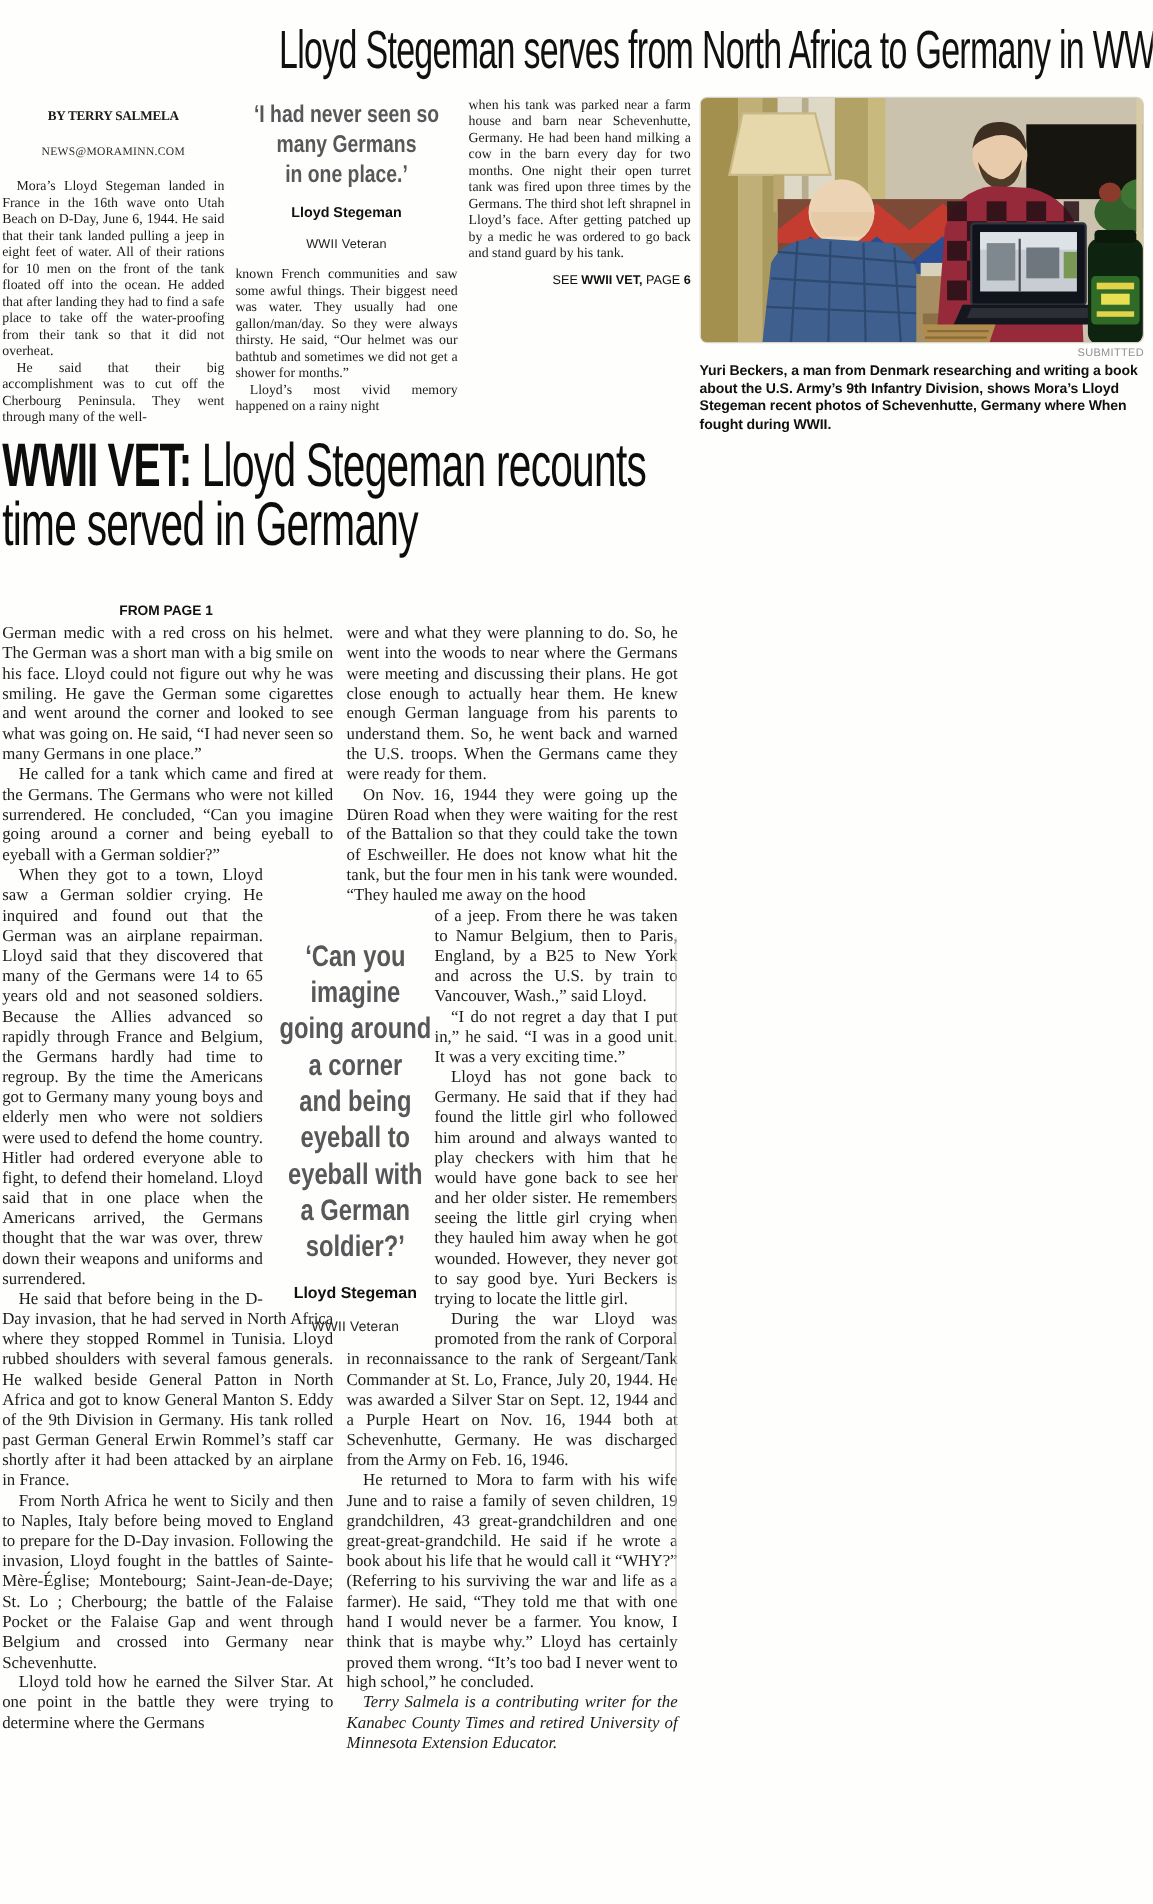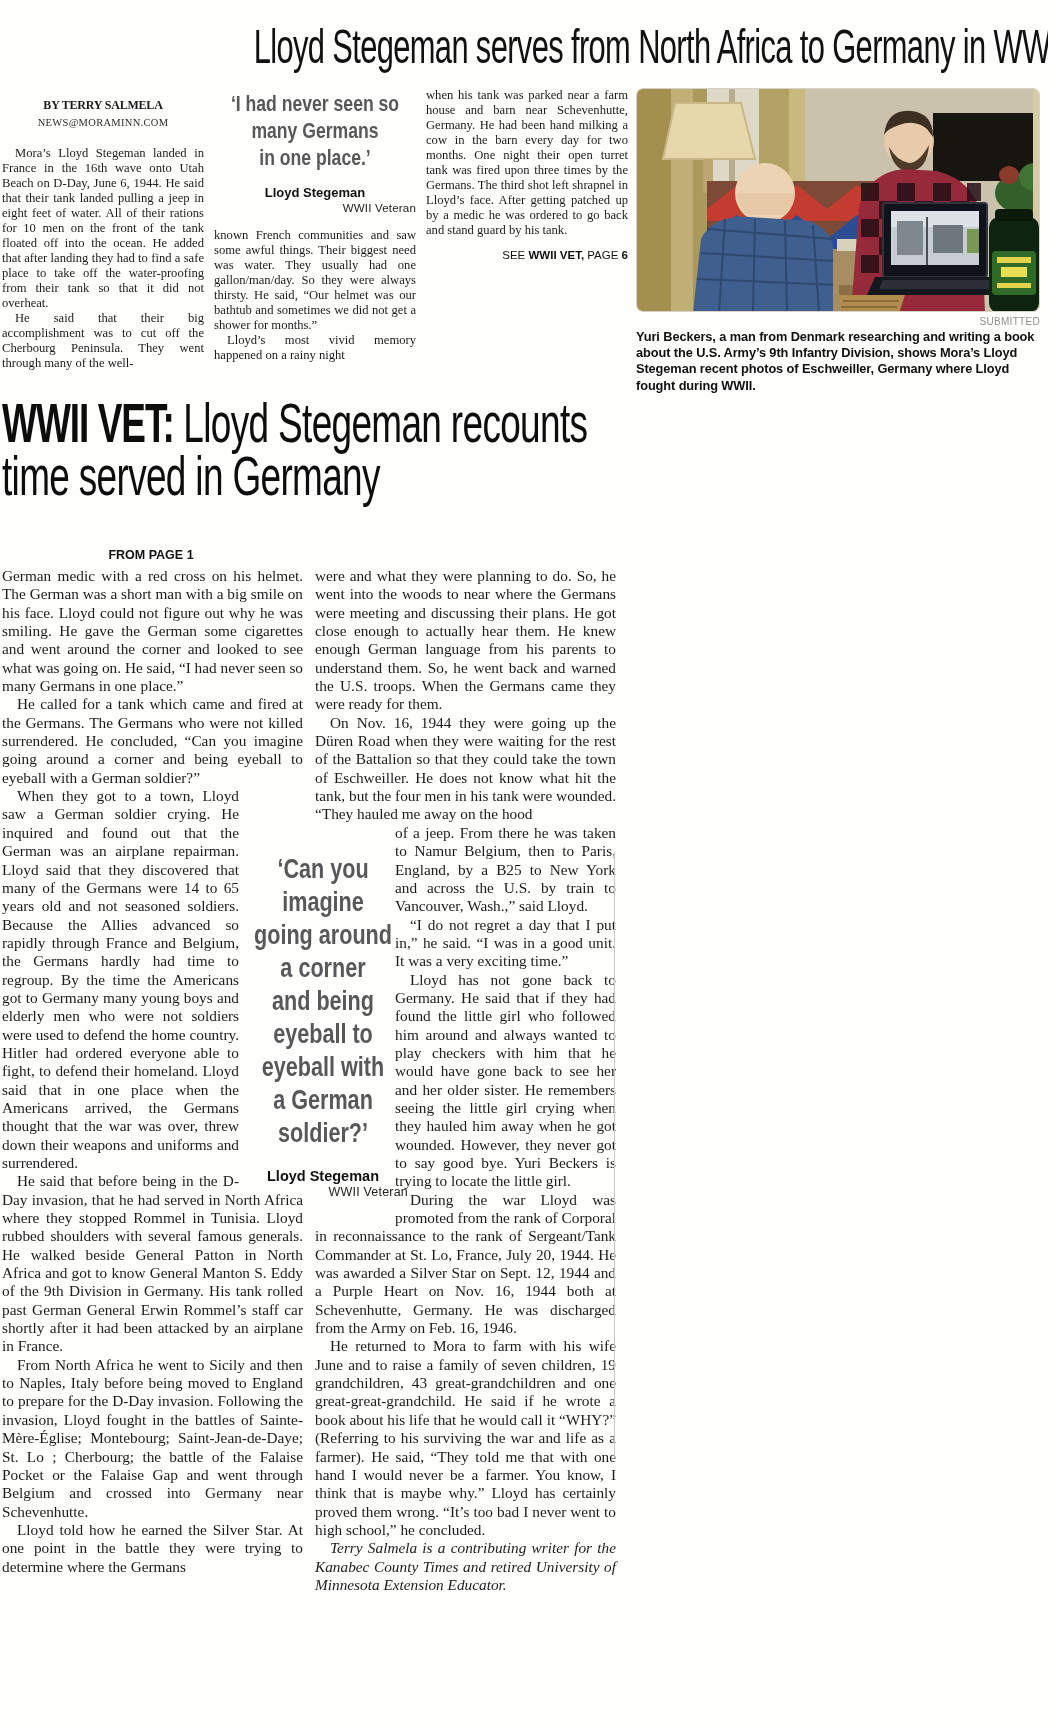--- a/index.html
+++ b/index.html
@@ -21,29 +21,29 @@
     transform:scaleX(0.66);transform-origin:left top;font-weight:400;
   }
   .jump-headline .kicker{font-weight:700;letter-spacing:-1.5px;}
   
   .top-cols{position:absolute;top:88px;left:2px;width:628px;display:flex;gap:10px;}
   .tcol{flex:0 0 202px;width:202px;font-size:12.6px;line-height:15px;text-align:justify;}
   .tcol p{margin:0;}
   .tcol p.ind{text-indent:13px;}
   .byline{ text-align:center;font-family:Liberation Serif, serif;margin:10px 0 16px 0;}
   .byline .by{font-weight:700;font-size:12px;letter-spacing:-0.2px;}
-  .byline .email{font-size:10.5px;letter-spacing:0.3px;color:#2a2a2a;margin-top:2px;}
+  .byline .email{font-size:10.5px;letter-spacing:0.3px;color:#2a2a2a;margin-top:18px;}
   .pq{ text-align:center;margin:2px 0 12px 0;}
   .pq-text{
     font-family:"Liberation Sans",sans-serif;font-weight:700;color:#58585a;
     white-space:pre-line;display:block;
   }
   .pq1 .pq-text{width:240px;margin-left:-19px;font-size:22px;line-height:27px;transform:scaleX(0.8);transform-origin:center top;}
   .pq-attr-name{font-family:"Liberation Sans",sans-serif;font-weight:700;font-size:13px;margin-top:14px;color:#111;text-align:center;}
-  .pq-attr-role{font-family:"Liberation Sans",sans-serif;font-size:11.5px;color:#222;margin-top:1px;letter-spacing:0.2px;text-align:right;}
+  .pq-attr-role{font-family:"Liberation Sans",sans-serif;font-size:11.5px;color:#222;margin-top:15px;letter-spacing:0.2px;}
   .see-line{margin-top:10px;text-align:right;font-family:"Liberation Sans",sans-serif;font-size:11.5px;color:#111;}
   .see-line .b{font-weight:700;}
   
   .photo-block{position:absolute;left:636px;top:88px;width:404px;}
   .photo-frame{width:404px;height:224px;border-radius:7px;overflow:hidden;border:1px solid #d8d3c8;box-sizing:border-box;}
   .photo-credit{text-align:right;font-family:"Liberation Sans",sans-serif;font-size:10px;color:#8f8f8f;margin:4px 0 2px 0;letter-spacing:0.3px;}
   .photo-caption{font-family:"Liberation Sans",sans-serif;font-weight:700;font-size:12.8px;line-height:16.2px;color:#101010;letter-spacing:-0.1px;}
   
   .from-page{position:absolute;top:548px;left:0;width:302px;text-align:center;
     font-family:"Liberation Sans",sans-serif;font-weight:700;font-size:12.5px;color:#111;}
@@ -187,21 +187,21 @@
       <rect x="364" y="178" width="26" height="10" fill="#e8df52"></rect>
       <rect x="360" y="194" width="34" height="5" fill="#e4d34a"></rect>
       <rect x="358" y="120" width="38" height="12" rx="4" fill="#0b1a0b"></rect>
 
       <path d="M200,206 L268,206 L262,224 L206,224 Z" fill="#b08d4f"></path>
       <line x1="206" y1="212" x2="262" y2="212" stroke="#8a6c39" stroke-width="2"></line>
       <line x1="204" y1="218" x2="260" y2="218" stroke="#8a6c39" stroke-width="2"></line>
     </svg>
   </div>
   <div class="photo-credit">SUBMITTED</div>
-  <div class="photo-caption">Yuri Beckers, a man from Denmark researching and writing a book about the U.S. Army’s 9th Infantry Division, shows Mora’s Lloyd Stegeman recent photos of Eschweiller, Germany where Lloyd fought during WWII.</div>
+  <div class="photo-caption">Yuri Beckers, a man from Denmark researching and writing a book about the U.S. Army’s 9th Infantry Division, shows Mora’s Lloyd Stegeman recent photos of Schevenhutte, Germany where When fought during WWII.</div>
 </div>
 
 <h2 class="jump-headline" style="margin:0"><span class="kicker">WWII VET:</span><span> Lloyd Stegeman recounts time served in Germany</span></h2>
 
 <div class="from-page">FROM PAGE 1</div>
 
 <div class="low-cols">
 
   <div class="lcol">
     <p>German medic with a red cross on his helmet. The German was a short man with a big smile on his face. Lloyd could not figure out why he was smiling. He gave the German some cigarettes and went around the corner and looked to see what was going on. He said, “I had never seen so many Germans in one place.”</p>

